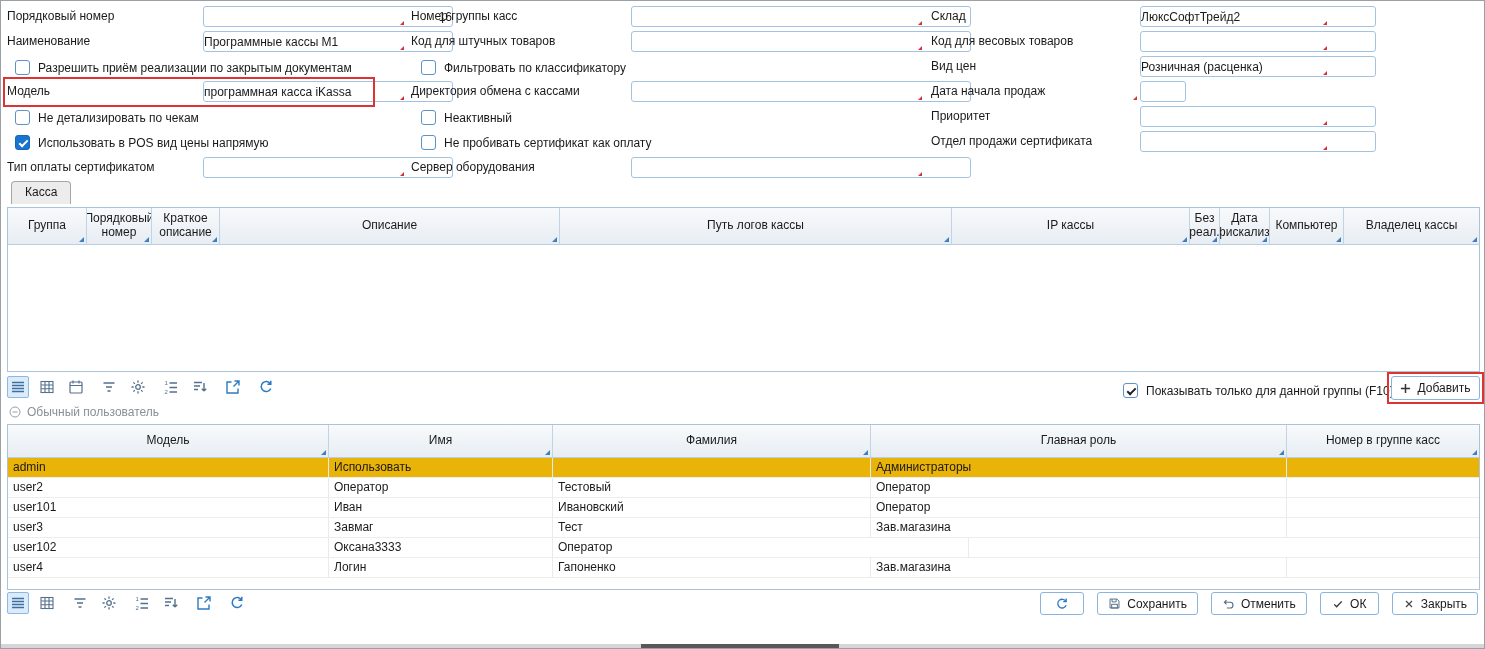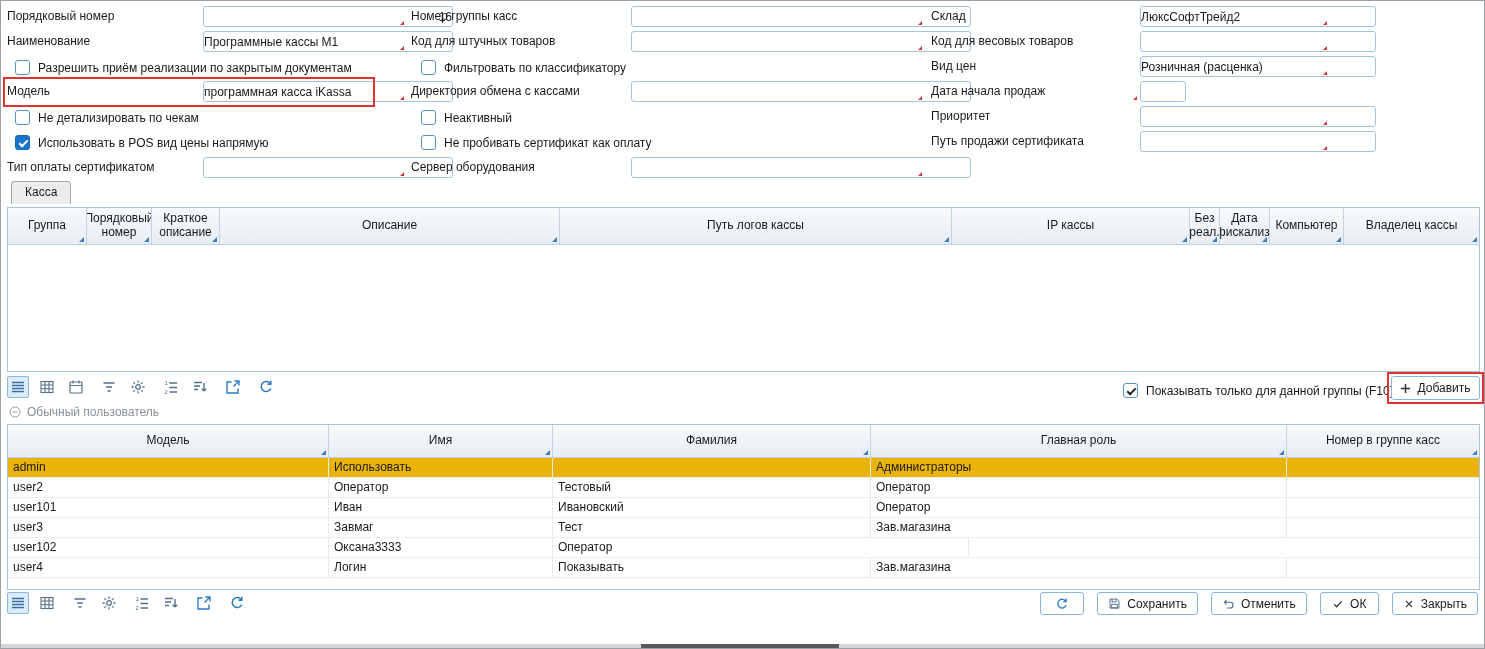--- a/index.html
+++ b/index.html
@@ -137,21 +137,21 @@
 
   <span class="lbl" style="left:930px;top:55px">Вид цен</span>
   <span class="field" style="left:1092px;top:55px;width:236px"><input value="Розничная (расценка)" style=""></span>
 
   <span class="lbl" style="left:930px;top:80px">Дата начала продаж</span>
   <span class="field" style="left:1092px;top:80px;width:46px"><input value="" style=""></span>
 
   <span class="lbl" style="left:930px;top:105px">Приоритет</span>
   <span class="field" style="left:1092px;top:105px;width:236px"><input value="" style=""></span>
 
-  <span class="lbl" style="left:930px;top:130px">Путь продажи сертификата</span>
+  <span class="lbl" style="left:930px;top:130px">Отдел продажи сертификата</span>
   <span class="field" style="left:1092px;top:130px;width:236px"><input value="" style=""></span>
 
   <div class="tab">Касса</div>
 
   <div class="gridbox" style="left:6px;top:206px;width:1473px;height:165px">
     <div class="thead" style="height:37px">
       <div class="hc ch0">Группа</div>
       <div class="hc ch1">Порядковый номер</div>
       <div class="hc ch2">Краткое описание</div>
       <div class="hc ch3">Описание</div>
@@ -302,21 +302,21 @@
         </div>
         <div class="urow">
           <div class="ucell uc0">user102</div>
           <div class="ucell uc1">Оксана3333</div>
           <div class="ucell uc3">Оператор</div>
           <div class="ucell uc4"></div>
         </div>
         <div class="urow">
           <div class="ucell uc0">user4</div>
           <div class="ucell uc1">Логин</div>
-          <div class="ucell uc2">Показывать</div>
+          <div class="ucell uc2">Гапоненко</div>
           <div class="ucell uc3">Зав.магазина</div>
           <div class="ucell uc4"></div>
         </div>
       </div>
   </div>
 
   <div class="toolbar" style="left:6px;top:591px">
     <span class="tbi active">
         <svg width="16" height="16" viewBox="0 0 16 16">
           <g stroke="#3f6f9f" stroke-width="1.4" fill="none">

